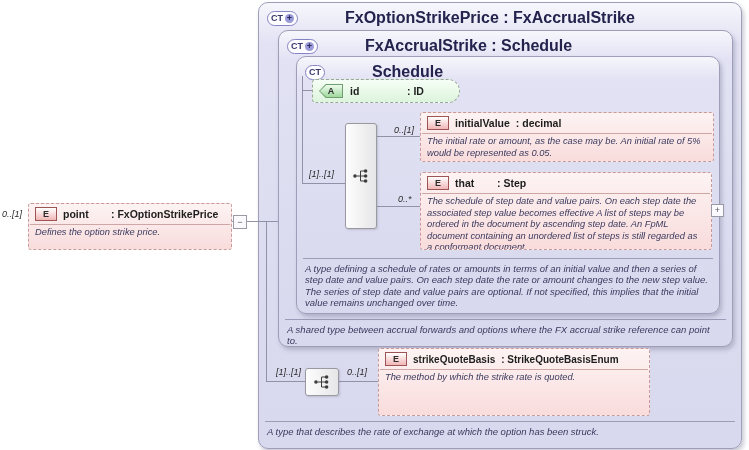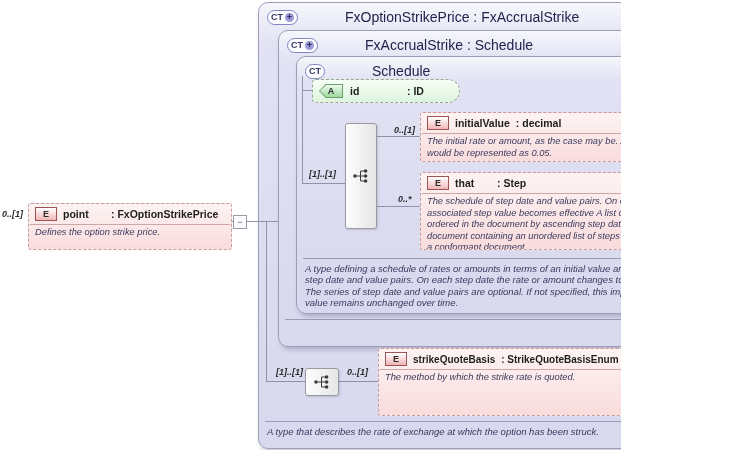--- a/index.html
+++ b/index.html
@@ -1,29 +1,29 @@
 <!DOCTYPE html>
 <html><head>
 <meta charset="utf-8">
 <style>
   html,body{margin:0;padding:0;background:#fff;}
-  #canvas{position:relative;width:621px;height:450px;background:#fff;overflow:hidden;
+  #canvas{position:relative;width:749px;height:450px;background:#fff;overflow:hidden;
           font-family:"Liberation Sans",sans-serif;}
 
   
   .container{position:absolute;border:1px solid #9e9eb8;border-radius:10px;
              background:linear-gradient(180deg,#f6f6fc 0%,#e2e2f4 9%,#d8d8ee 100%);
              box-shadow:2px 3px 4px rgba(110,110,140,.38);}
   .ct-header{position:absolute;top:6px;left:8px;display:flex;align-items:center;gap:7px;}
   .ct-badge{display:inline-flex;align-items:center;gap:2px;background:#fdfdff;
             border:1.5px solid #8484c4;border-radius:8px;padding:0 3px;height:13px;
             font-size:9px;font-weight:bold;color:#38386a;}
   .ct-plus{width:9px;height:9px;border-radius:50%;background:#9a9ad8;color:#2a2a5e;
            font-size:9px;line-height:8px;text-align:center;font-weight:bold;}
-  .ct-title{font-size:14px;font-weight:normal;color:#23234d;white-space:nowrap;padding-left:40px;}
+  .ct-title{font-size:16px;font-weight:bold;color:#23234d;white-space:nowrap;padding-left:40px;}
   .footer-sep{position:absolute;left:6px;right:6px;height:0;border-top:1px solid #9c9cb8;}
   .footer-text{position:absolute;font-style:italic;font-size:9.5px;color:#3a3a5e;line-height:1.2;}
 
   
   .el-box{position:absolute;border:1px dashed #c49a9a;border-radius:3px;
           background:linear-gradient(180deg,#fdf3f3 0%,#f9dcdc 100%);overflow:hidden;}
   .el-header{display:flex;align-items:center;gap:6px;padding:3px 6px;}
   .e-badge{flex:0 0 auto;width:20px;height:12px;display:flex;align-items:center;justify-content:center;
            background:linear-gradient(180deg,#ffffff,#f1b6b6);border:1px solid #9c5454;
            font-size:9px;font-weight:bold;color:#2c2c2c;}
@@ -50,21 +50,21 @@
   
   .seq-box{position:absolute;border:1px solid #99999f;border-radius:3px;
            background:linear-gradient(90deg,#fdfdfd,#e6e6e8);
            display:flex;align-items:center;justify-content:center;
            box-shadow:1px 1px 2px rgba(120,120,140,.3);}
 
   
   .hline,.vline{position:absolute;background:#9191a8;}
   .hline{height:1px;}
   .vline{width:1px;}
-  .card{position:absolute;font-size:9px;font-style:italic;font-weight:bold;color:#2a2a2a;white-space:nowrap;}
+  .card{position:absolute;font-size:9px;font-style:italic;font-weight:normal;color:#2a2a2a;white-space:nowrap;}
   .pm-box{position:absolute;border:1px solid #9a9aa4;background:#fafaff;
           display:flex;align-items:center;justify-content:center;
           font-size:9px;color:#555;line-height:1;}
 </style>
 </head>
 <body>
 
 <div id="canvas">
 
   <div class="container" style="left:258px;top:2px;width:482px;height:445px;">
@@ -81,20 +81,21 @@
 
   <div class="container" style="left:278px;top:30px;width:453px;height:315px;">
     <div class="ct-header">
       <span class="ct-badge">
         <span>CT</span>
         <span class="ct-plus">+</span>
       </span>
       <span class="ct-title">FxAccrualStrike : Schedule</span>
     </div>
     <div class="footer-sep" style="top:288px;"></div>
+    <div class="footer-text" style="top:293px;left:8px;right:10px;">A shared type between accrual forwards and options where the FX accrual strike reference can point to.</div>
   </div>
 
   <div class="container" style="left:296px;top:56px;width:422px;height:256px;">
     <div class="ct-header">
       <span class="ct-badge">
         <span>CT</span>
       </span>
       <span class="ct-title">Schedule</span>
     </div>
     <div class="footer-sep" style="top:201px;"></div>

